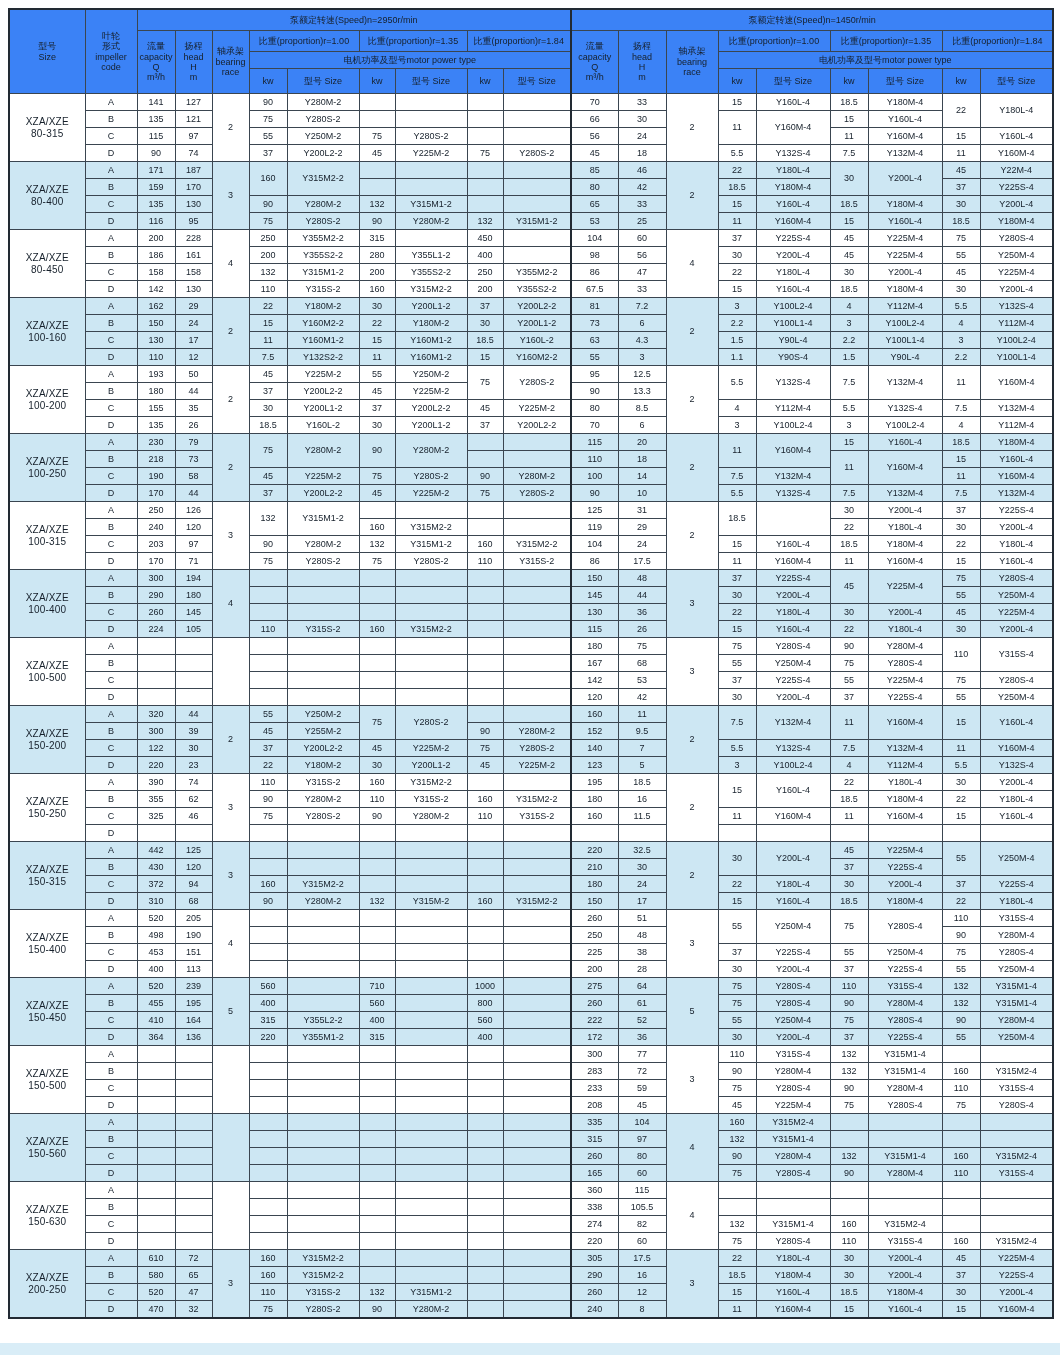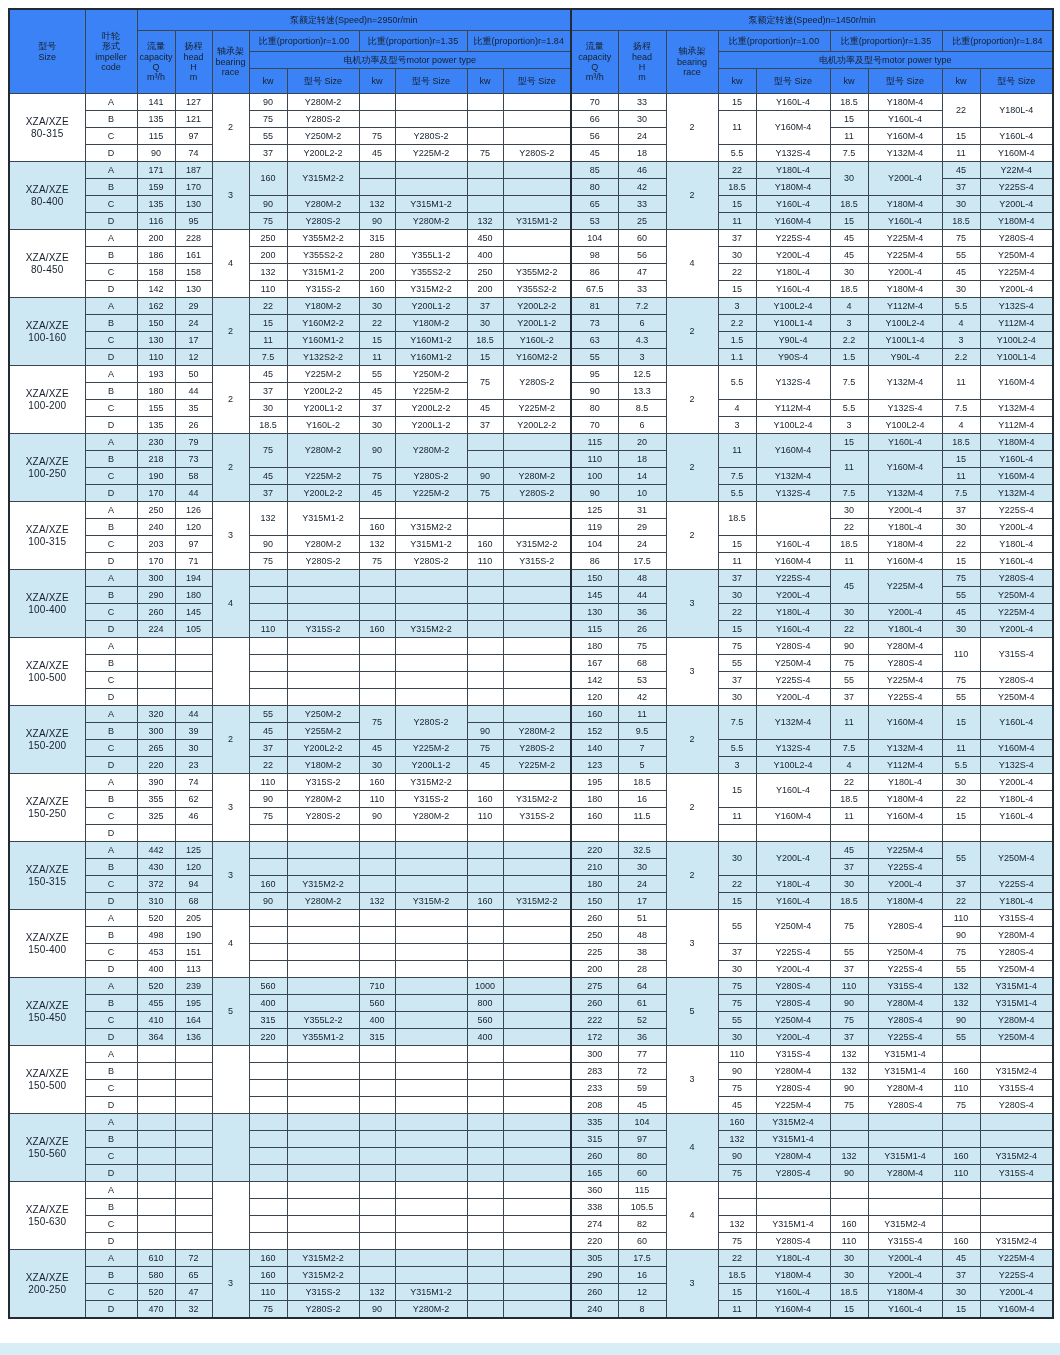--- a/index.html
+++ b/index.html
@@ -841,21 +841,21 @@
           <td>39</td>
           <td>45</td>
           <td>Y255M-2</td>
           <td>90</td>
           <td>Y280M-2</td>
           <td class="sec">152</td>
           <td>9.5</td>
         </tr>
         <tr class="blue">
           <td>C</td>
-          <td>265</td>
+          <td>122</td>
           <td>30</td>
           <td>37</td>
           <td>Y200L2-2</td>
           <td>45</td>
           <td>Y225M-2</td>
           <td>75</td>
           <td>Y280S-2</td>
           <td class="sec">140</td>
           <td>7</td>
           <td>5.5</td>

